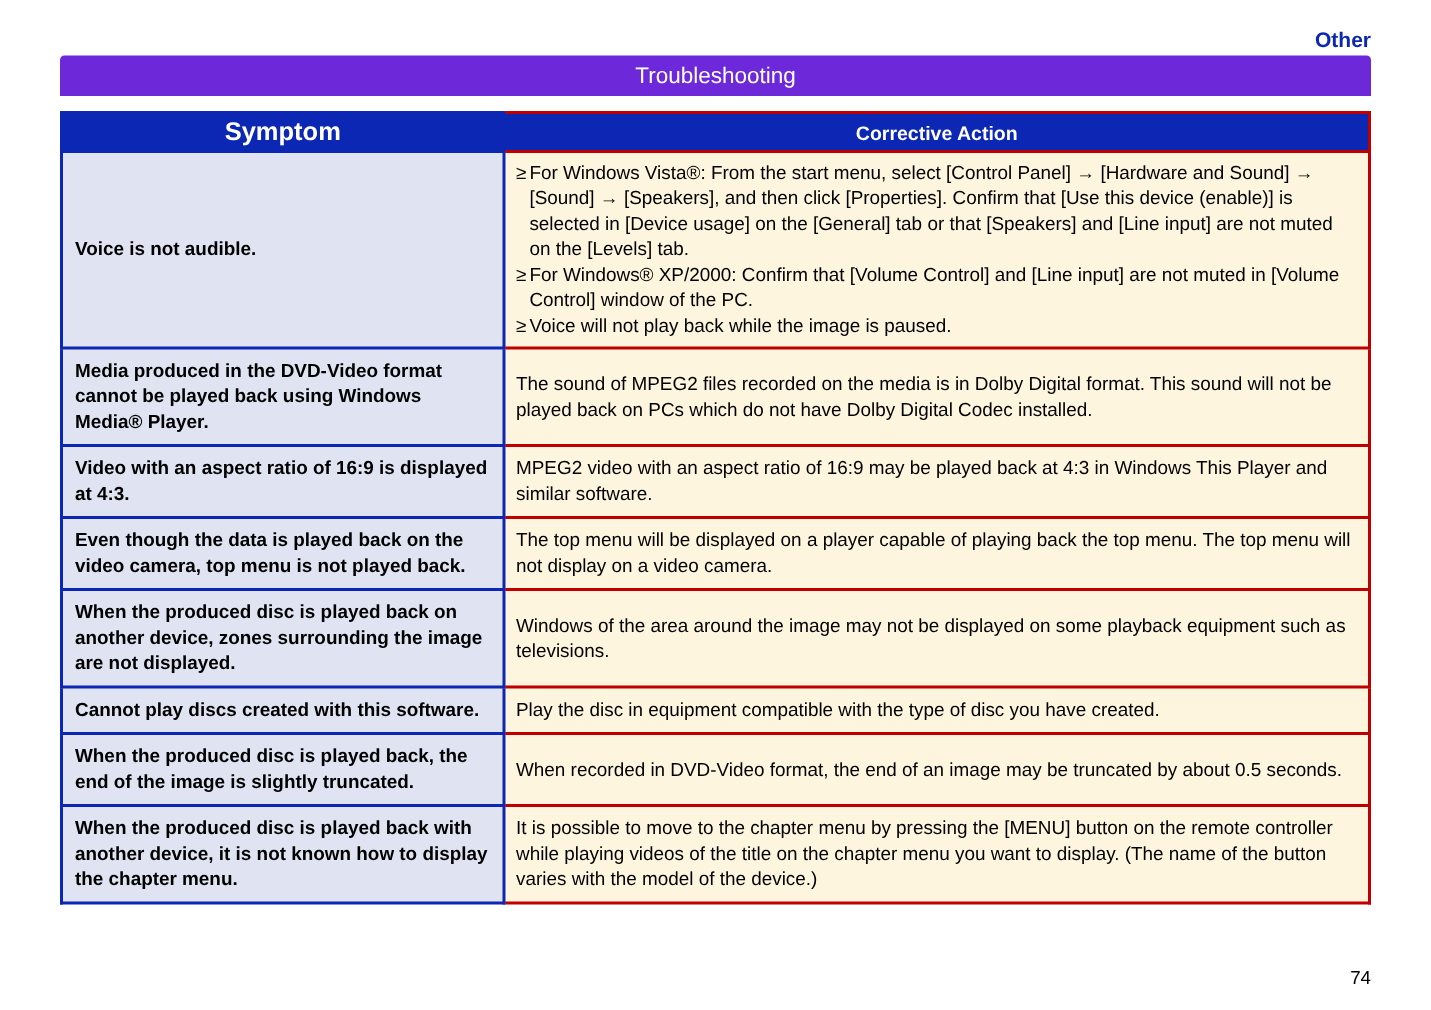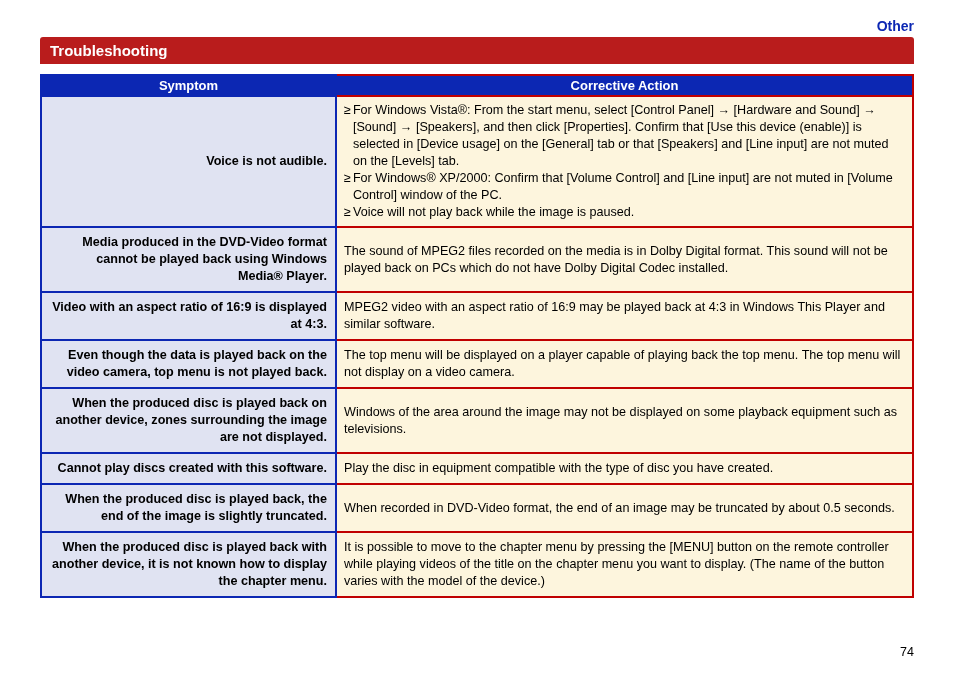--- a/index.html
+++ b/index.html
@@ -19,39 +19,40 @@
     border-radius: 16px;
   }
   .header-link {
     text-align: right;
     color: #0c27b3;
     font-weight: bold;
     font-size: 14px;
     margin-bottom: 3px;
   }
   .title-bar {
-    background: #b91c1c;
+    background: #6d28d9;
     color: #fff;
-    font-weight: bold;
+    font-weight: normal;
     font-size: 15px;
     padding: 5px 10px;
     border-radius: 3px 3px 0 0;
+    text-align: center;
   }
   .table-wrap {
     margin-top: 10px;
   }
   table {
     width: 100%;
     border-collapse: collapse;
   }
   th.col-symptom {
     background: #0c27b3;
     color: #fff;
     font-weight: bold;
-    font-size: 13px;
+    font-size: 17px;
     text-align: center;
     padding: 2px 4px;
     border: 2px solid #0c27b3;
     width: 285px;
   }
   th.col-action {
     background: #0c27b3;
     color: #fff;
     font-weight: bold;
     font-size: 13px;
@@ -61,21 +62,20 @@
     margin-top: 28px;
   }
   td.symptom {
     background: #e0e3f2;
     border: 2px solid #0c27b3;
     font-weight: bold;
     padding: 6px 8px;
     vertical-align: middle;
     font-size: 12.6px;
     line-height: 1.35;
-    text-align: right;
   }
   td.action {
     background: #fdf5dd;
     border: 2px solid #c00000;
     padding: 5px 7px;
     vertical-align: middle;
     font-size: 12.6px;
     line-height: 1.35;
   }
   .bullet {

